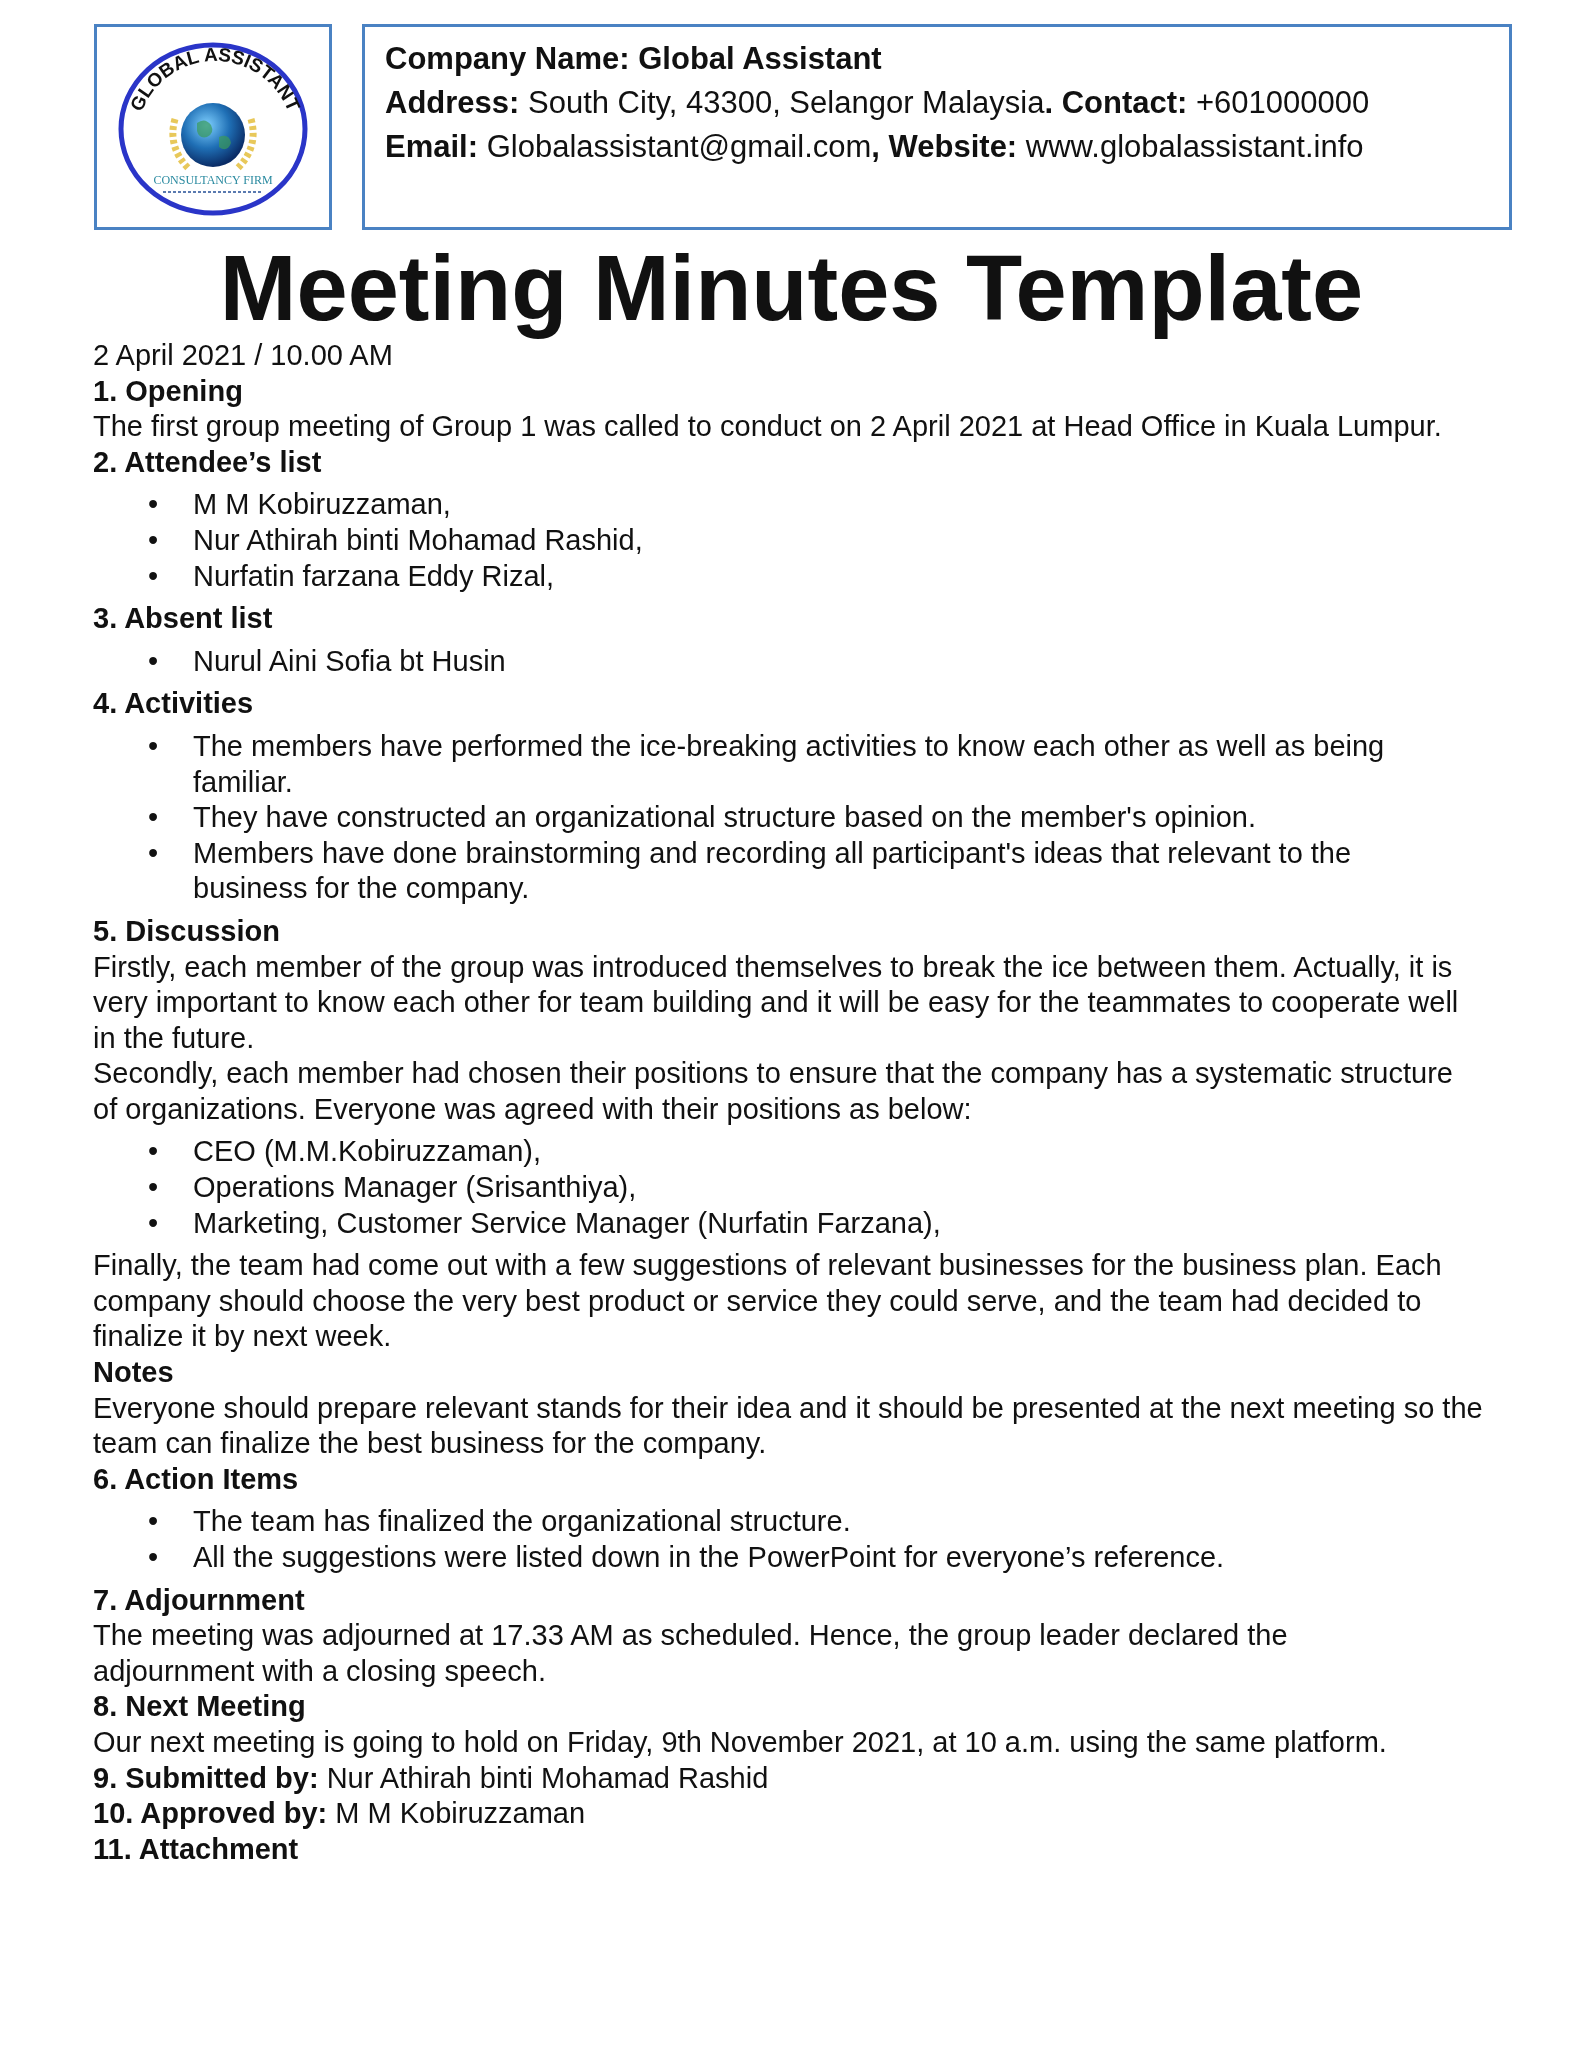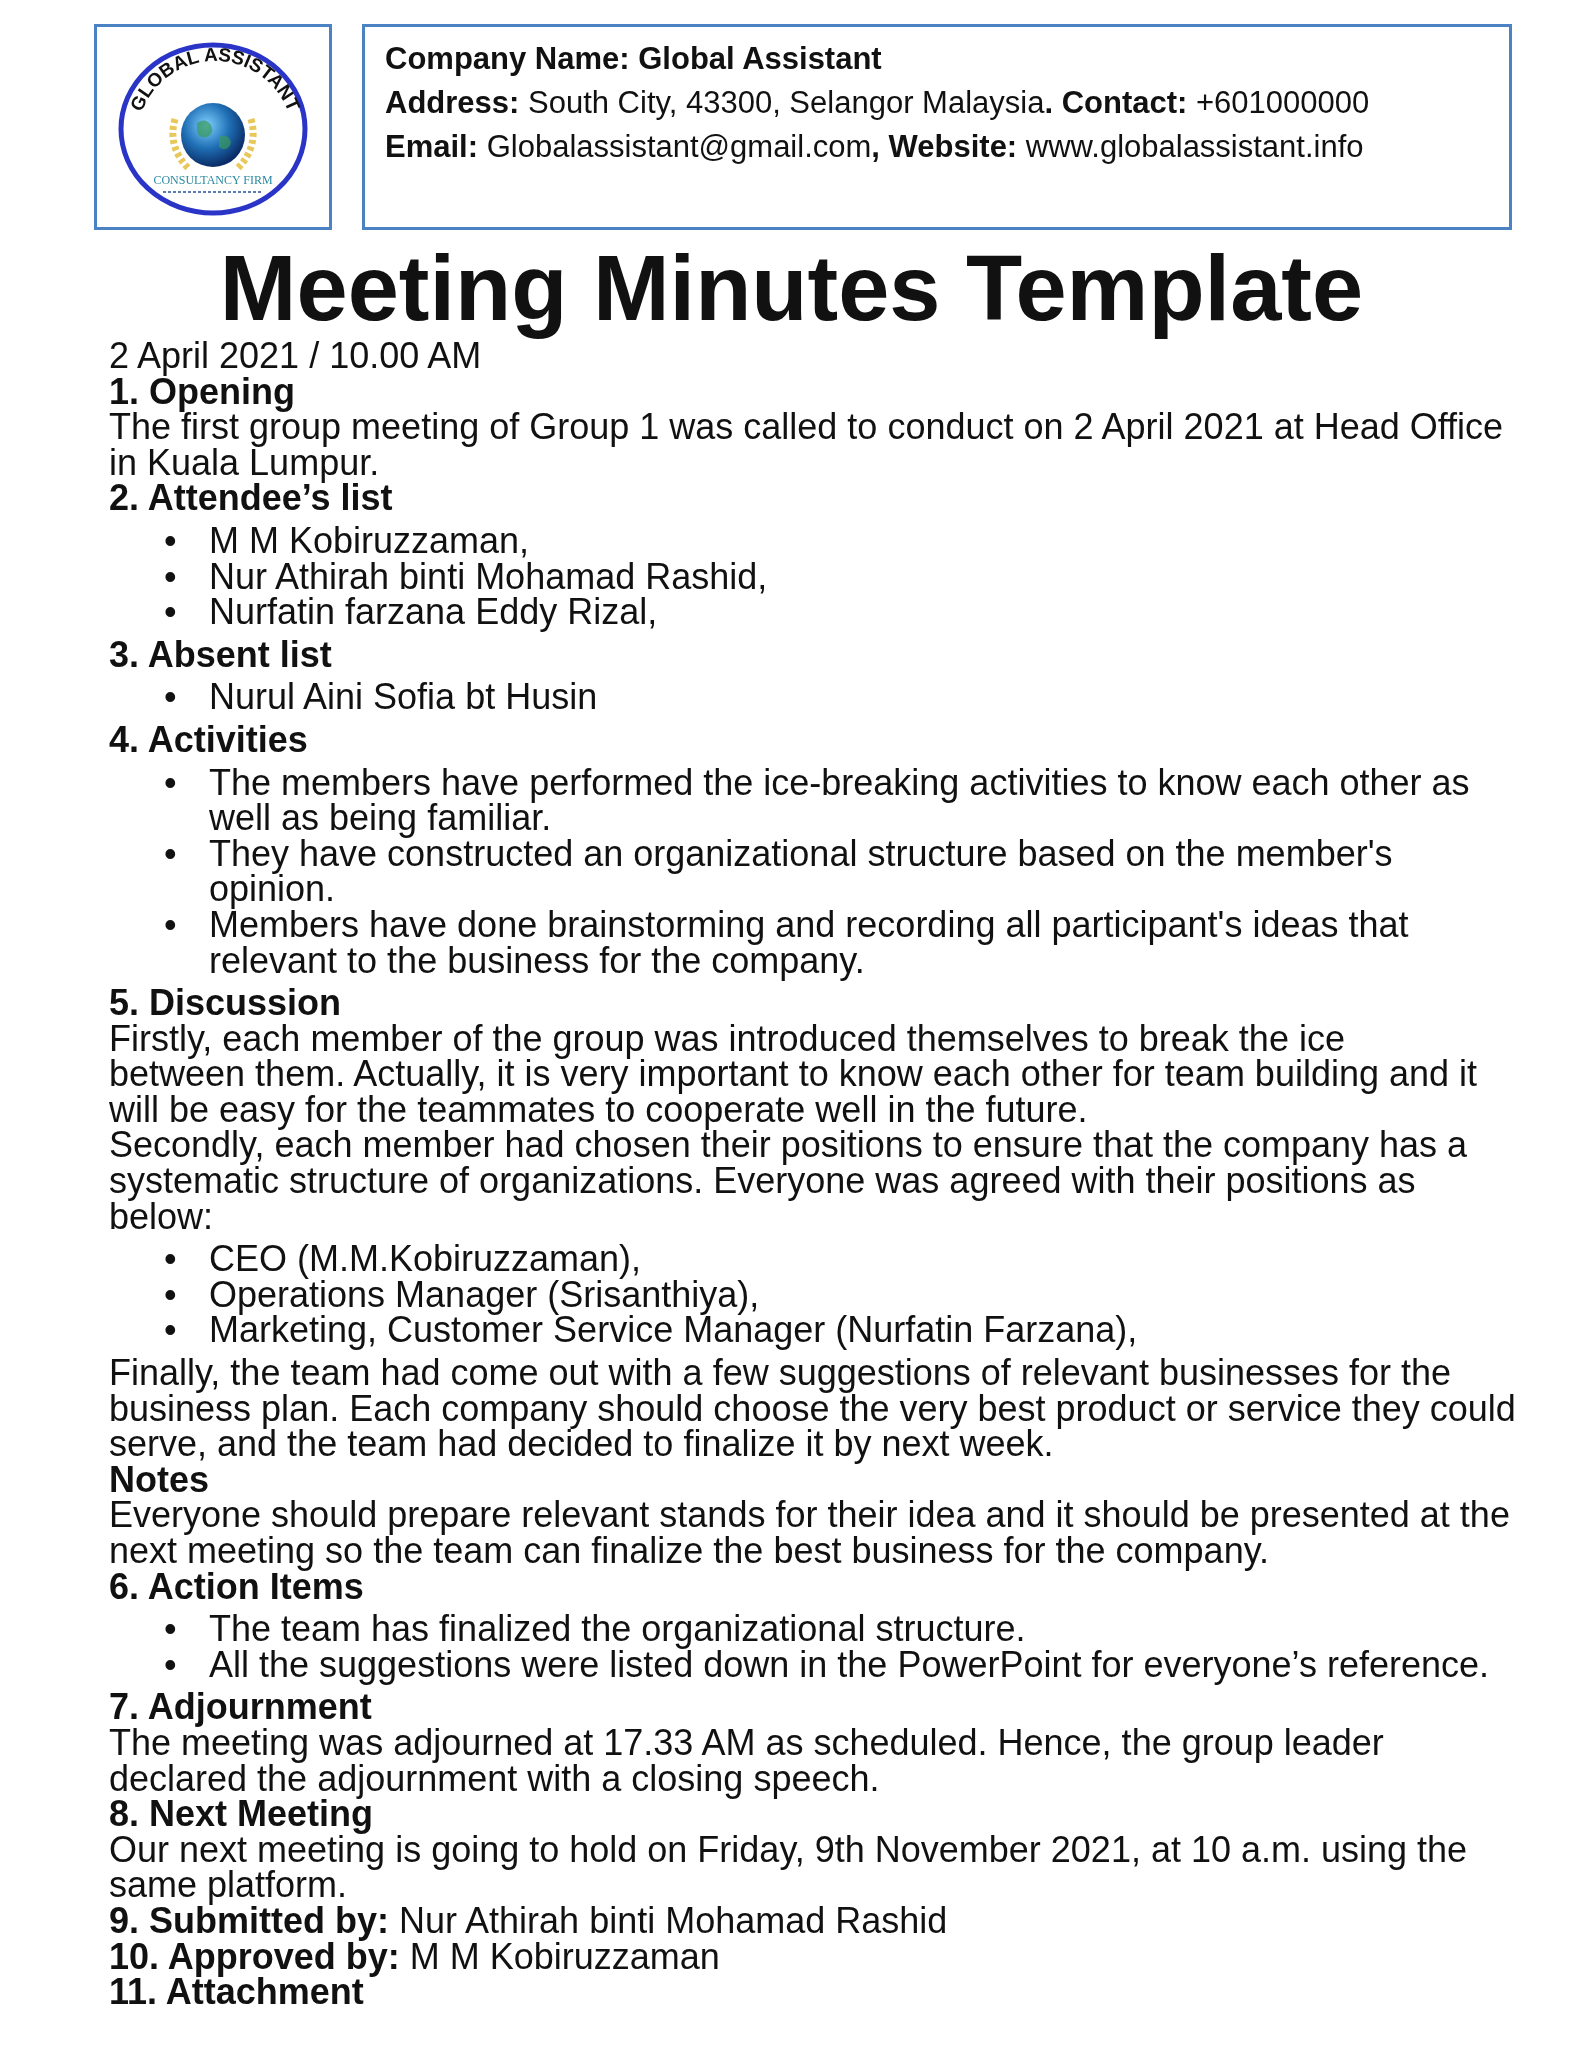--- a/index.html
+++ b/index.html
@@ -7,21 +7,21 @@
          font-family:"Liberation Sans", sans-serif; color:#111; }
   .header { position:absolute; left:94px; top:24px; width:1394px; height:206px; }
   .logo-box { position:absolute; left:0; top:0; width:232px; height:200px;
               border:3px solid #4a82c3; box-sizing:content-box; }
   .info-box { position:absolute; left:244px; top:0; width:1144px; height:200px;
               border:3px solid #4a82c3;margin-left:24px; }
   .info-line { position:absolute; left:20px; font-size:31px; white-space:nowrap; }
   .info-line b { font-weight:bold; }
   .title { position:absolute; left:0; width:1583px; top:236px; text-align:center;
            font-size:92px; font-weight:bold; letter-spacing:0px; }
-  .content { position:absolute; left:109px; top:338px; width:1420px; font-size:36px; line-height:35.6px; }
+  .content { position:absolute; left:93px; top:338px; width:1420px; font-size:29px; line-height:35.6px; }
   .content p { margin:0; }
   .h { font-weight:bold; }
   ul { margin:7px; padding:0; list-style:none; }
   li { position:relative; padding-left:93px; }
   li::before { content:"•"; position:absolute; left:48px; top:0; }
 </style>
 </head>
 <body>
 
 <div class="header">

